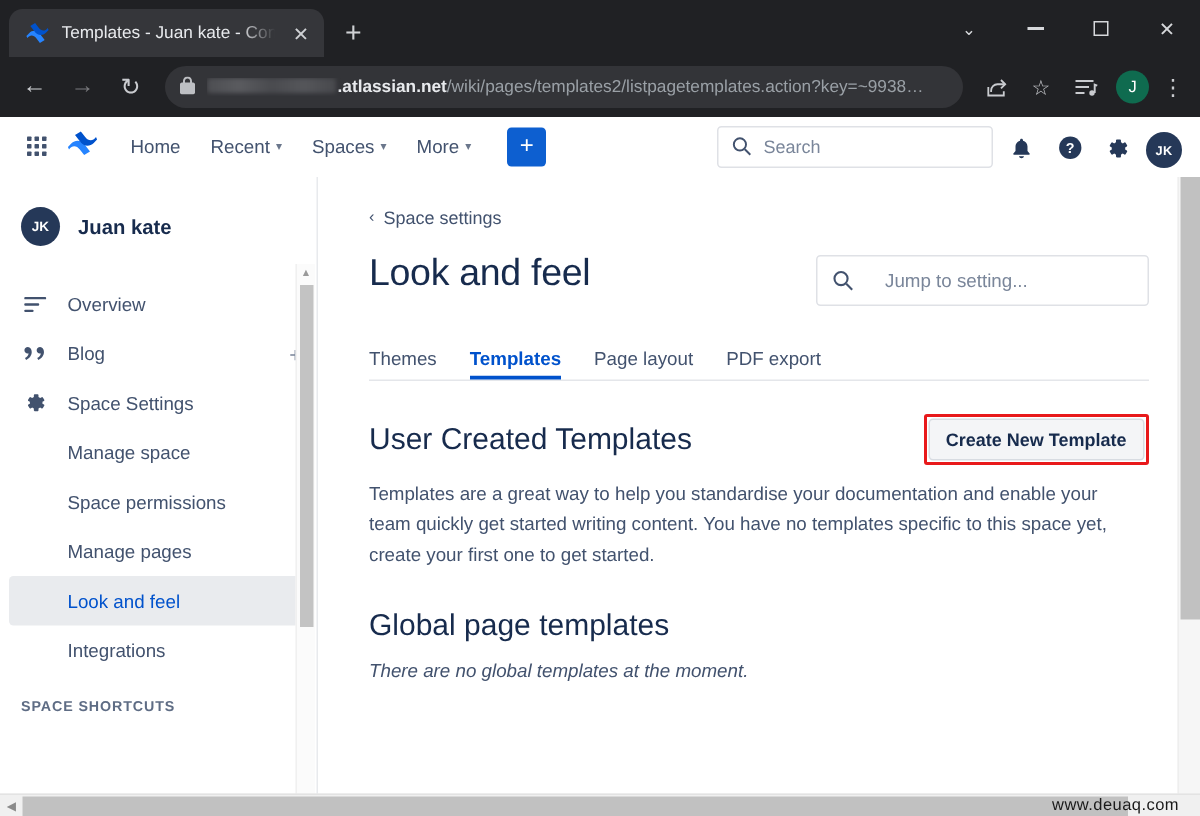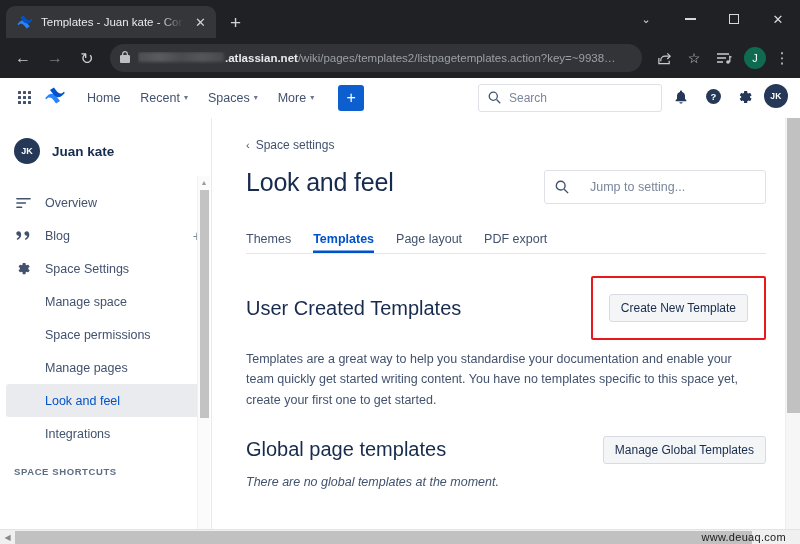--- a/index.html
+++ b/index.html
@@ -95,21 +95,21 @@
   .cnav-item {
     font-size: 12.5px; color: #42526e; padding: 5px 8px; display: flex;
     align-items: center; gap: 4px; white-space: nowrap;
   }
   .caret { font-size: 8px; color: #6b778c; }
   .create-btn {
     width: 26px; height: 26px; background: #0d5fd0; border-radius: 3px;
     color: #fff; font-size: 16px; display: flex; align-items: center;
     justify-content: center; margin-left: 12px; font-weight: 300;
   }
-  .cnav-right { margin-left: auto; display: flex; align-items: flex-start; gap: 6px; }
+  .cnav-right { margin-left: auto; display: flex; align-items: flex-end; gap: 6px; }
   .search-box {
     width: 184px; height: 28px; border: 1px solid #dfe1e6; border-radius: 3px;
     display: flex; align-items: center; gap: 8px; padding: 0 9px; background: #fff;
   }
   .search-box .ph { font-size: 12px; color: #7a869a; }
   .nav-icon { width: 26px; height: 26px; display: flex; align-items: center;
               justify-content: center; color: #42526e; }
   .avatar-sm {
     width: 24px; height: 24px; border-radius: 50%; background: #253858;
     color: #fff; font-size: 8.5px; font-weight: 700; display: flex;
@@ -178,21 +178,21 @@
   .tabs .t { font-size: 12.5px; color: #42526e; padding-bottom: 7px; white-space: nowrap; }
   .tabs .t.sel { color: #0052cc; font-weight: 600; box-shadow: inset 0 -2.5px 0 0 #0052cc; }
 
   .section { margin-top: 22px; }
   .sec-head { display: flex; align-items: center; justify-content: space-between; gap: 18px; }
   .sec-title { font-size: 20px; color: #172b4d; font-weight: 400; }
   .btn-plain {
     font-size: 12px; color: #172b4d; background: #f4f5f7; border: 1px solid #d8dce2;
     border-radius: 3px; padding: 6px 11px; white-space: nowrap;
   }
-  .btn-wrap-highlight { border: 2.5px solid #e8191b; border-radius: 2px; padding: 16px; }
+  .btn-wrap-highlight { border: 2.5px solid #e8191b; border-radius: 2px; padding: 1px; font-weight: bold; }
   .sec-desc { font-size: 12.5px; color: #42526e; line-height: 1.62; margin-top: 9px;
               max-width: 512px; }
   .section2 { margin-top: 26px; }
   .sec-desc2 { font-size: 12.5px; color: #42526e; margin-top: 11px; font-style: italic; }
 
   
   .main-scroll {
     position: absolute; right: 0; top: 0; width: 15px; height: 426px;
     background: #f6f6f6; border-left: 1px solid #eee; z-index: 5;
   }
@@ -444,21 +444,20 @@
             <div class="btn-wrap-highlight">
               <div class="btn-plain">Create New Template</div>
             </div>
           </div>
           <div class="sec-desc">Templates are a great way to help you standardise your documentation and enable your team quickly get started writing content. You have no templates specific to this space yet, create your first one to get started.</div>
         </div>
 
         <div class="section section2">
           <div class="sec-head">
             <div class="sec-title">Global page templates</div>
-            <div class="btn-plain">Manage Global Templates</div>
           </div>
           <div class="sec-desc2">There are no global templates at the moment.</div>
         </div>
       </div>
 
       <div class="main-scroll">
         <div class="ms-thumb"></div>
         <div class="ms-arrow">▼</div>
       </div>
     </div>

